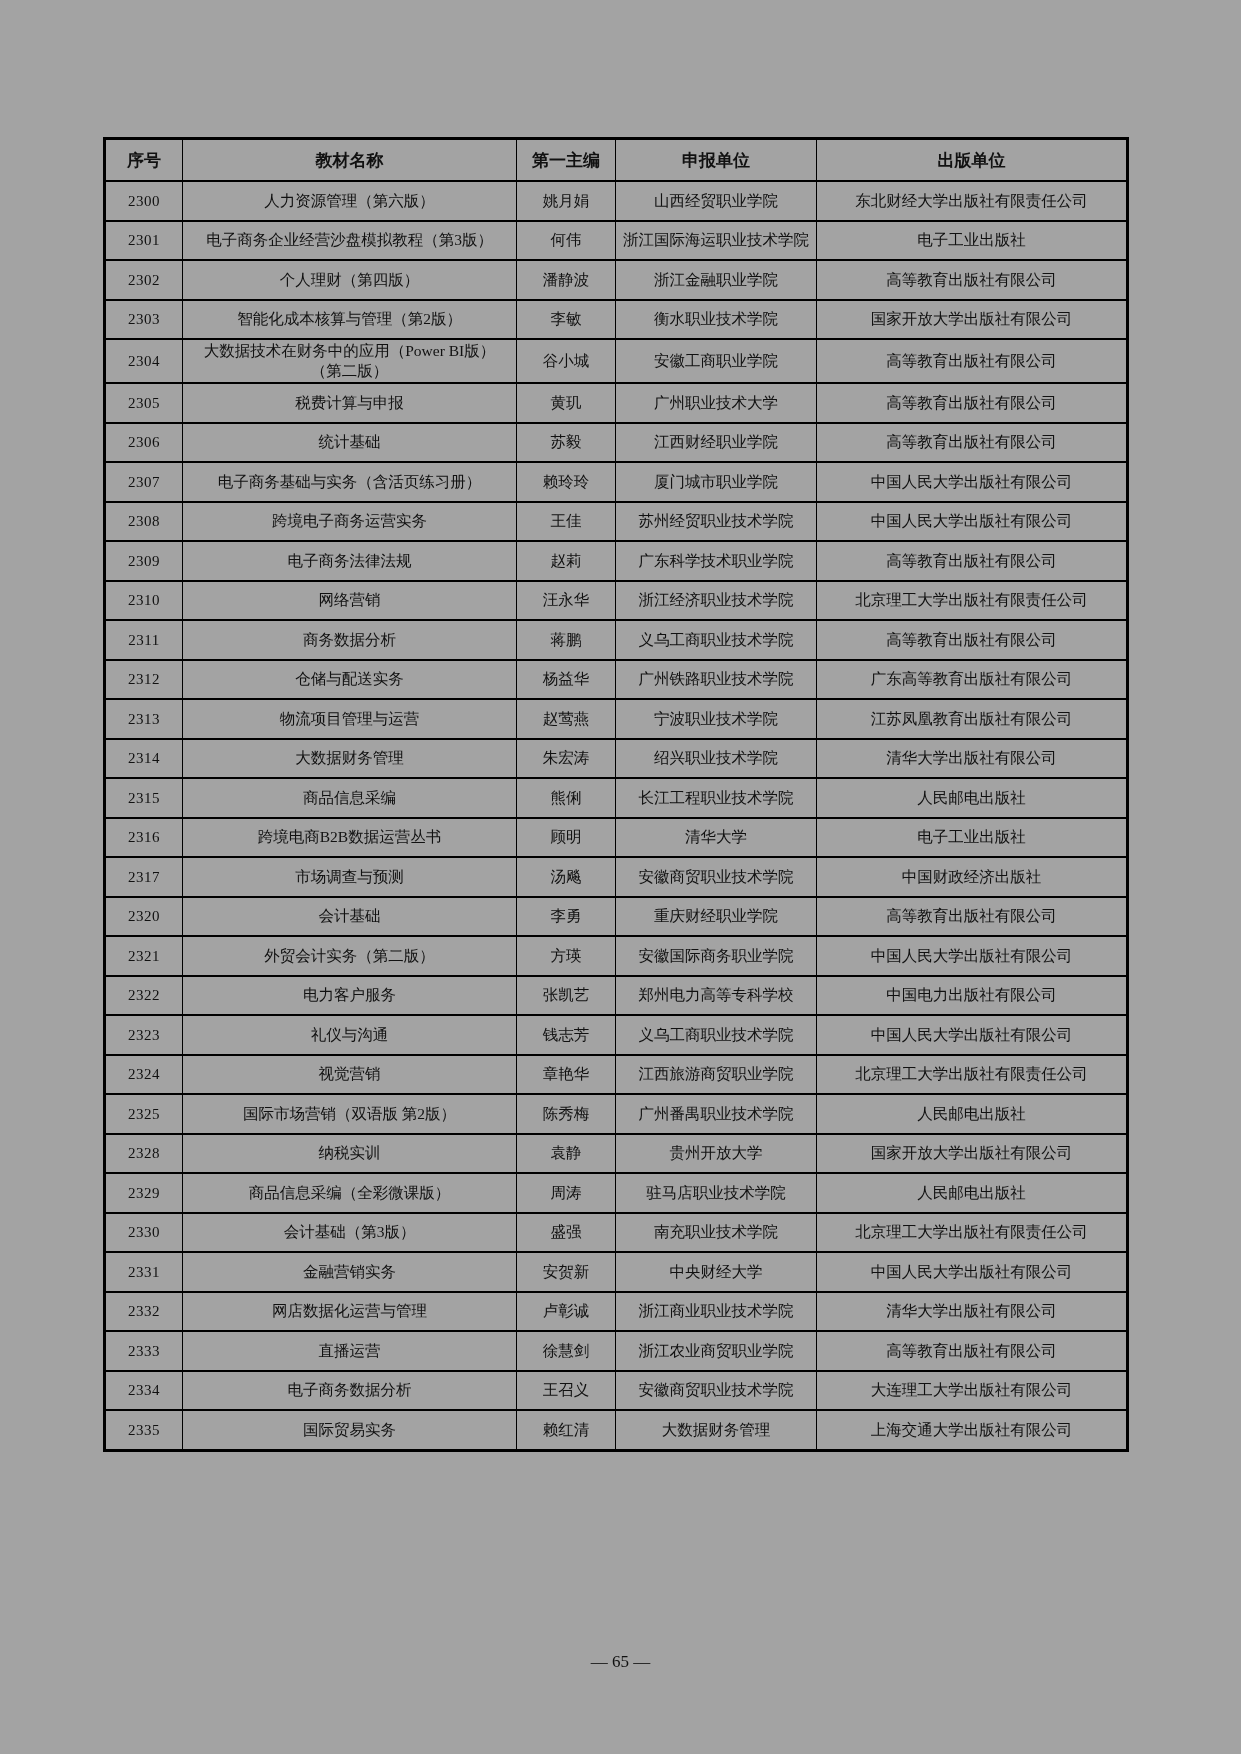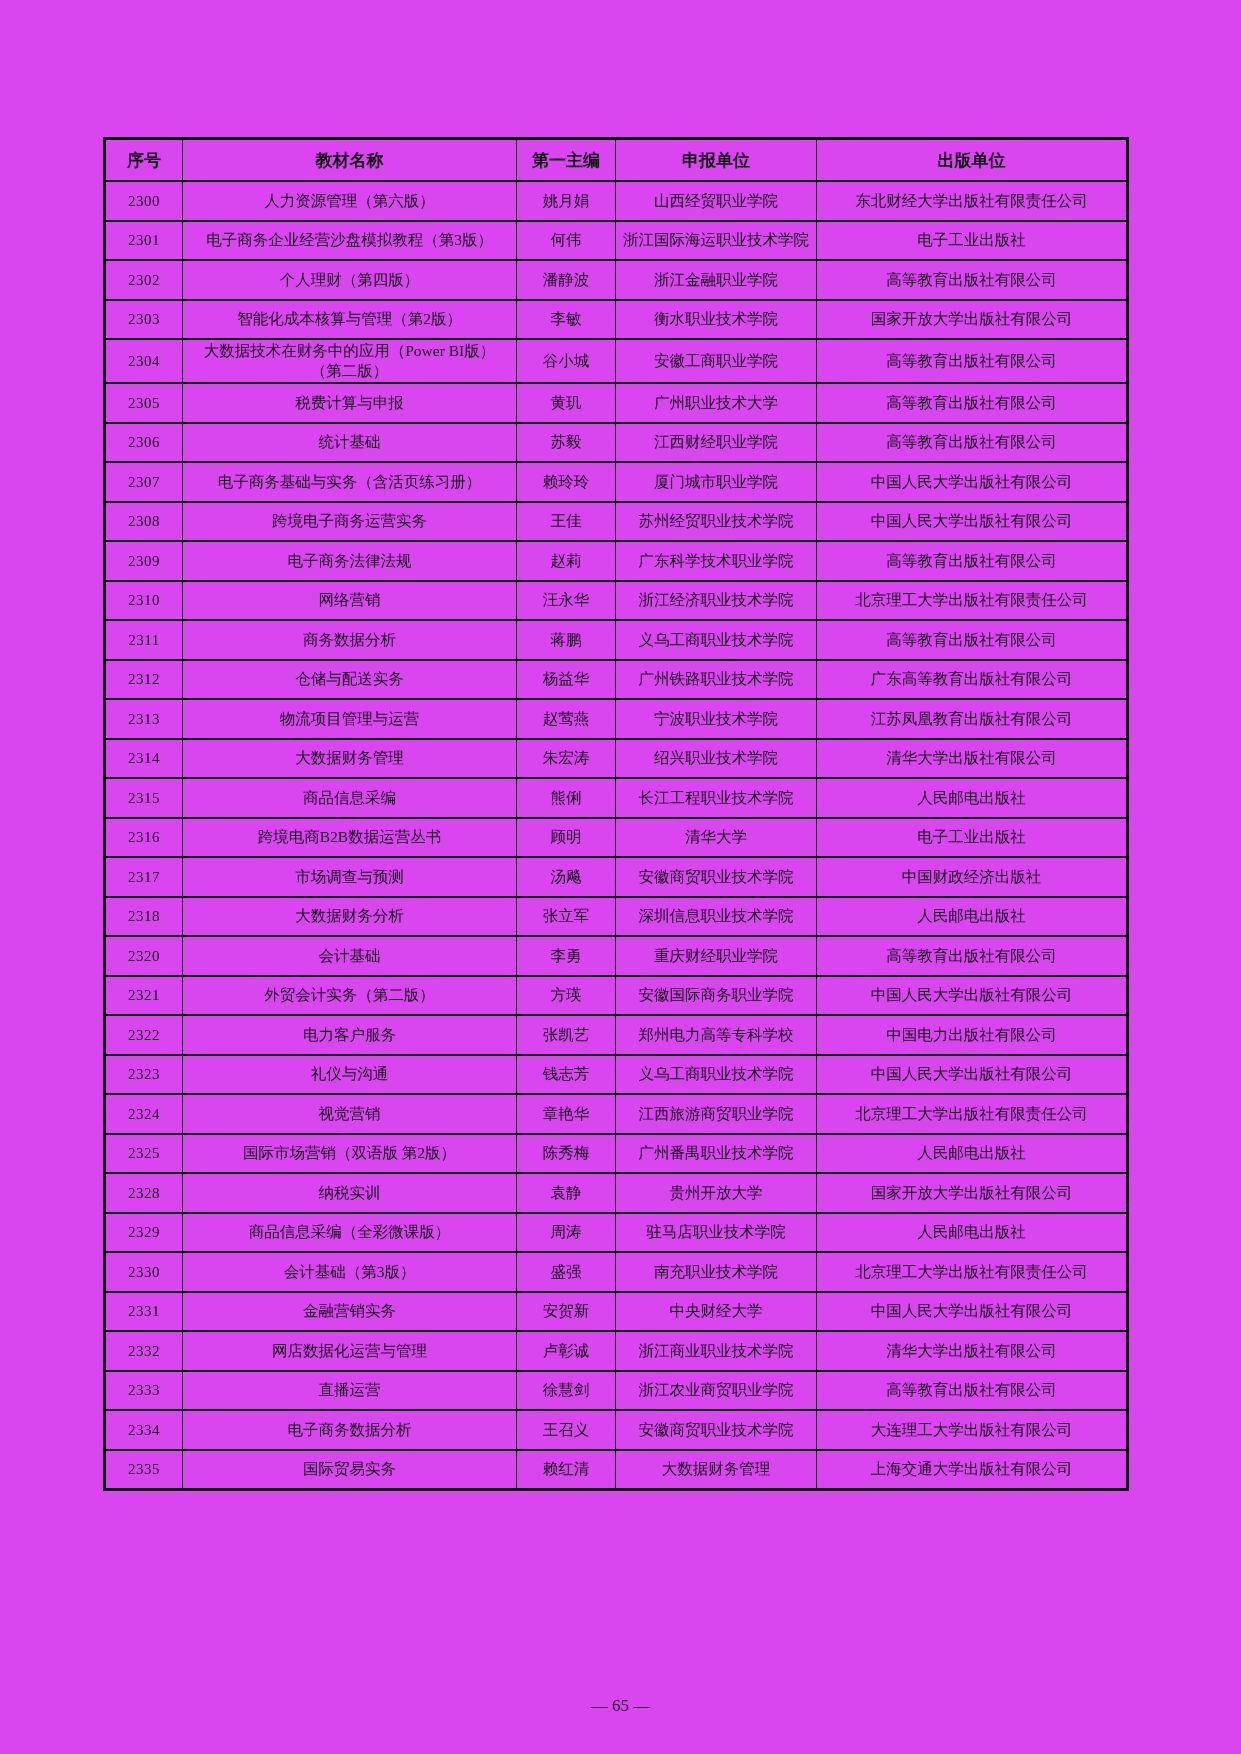--- a/index.html
+++ b/index.html
@@ -10,21 +10,21 @@
   body {
     width: 1241px;
     height: 1754px;
     position: relative;
     font-family: "Liberation Serif", serif;
     color: #111111;
   }
   .page {
     position: absolute;
     inset: 0;
-    background: #d946ef;
+    background: #a3a3a3;
   }
   table.booklist {
     position: absolute;
     left: 103px;
     top: 137px;
     width: 1023px;
     border-collapse: collapse;
     table-layout: fixed;
     border: 3px solid #000000;
   }
@@ -65,21 +65,20 @@
   }
   .page-number {
     position: absolute;
     top: 1652px;
     left: 0;
     width: 100%;
     text-align: center;
     font-family: "Liberation Serif", serif;
     font-size: 17px;
     color: #111111;
-    margin-top: 44px;
   }
 </style>
 </head>
 <body>
 
 <div class="page">
 
   <table class="booklist">
     <colgroup>
       <col class="c0">
@@ -218,27 +217,20 @@
           <td class="c4">电子工业出版社</td>
         </tr>
         <tr>
           <td class="c0">2317</td>
           <td class="c1">市场调查与预测</td>
           <td class="c2">汤飚</td>
           <td class="c3">安徽商贸职业技术学院</td>
           <td class="c4">中国财政经济出版社</td>
         </tr>
         <tr>
-          <td class="c0">2318</td>
-          <td class="c1">大数据财务分析</td>
-          <td class="c2">张立军</td>
-          <td class="c3">深圳信息职业技术学院</td>
-          <td class="c4">人民邮电出版社</td>
-        </tr>
-        <tr>
           <td class="c0">2320</td>
           <td class="c1">会计基础</td>
           <td class="c2">李勇</td>
           <td class="c3">重庆财经职业学院</td>
           <td class="c4">高等教育出版社有限公司</td>
         </tr>
         <tr>
           <td class="c0">2321</td>
           <td class="c1">外贸会计实务（第二版）</td>
           <td class="c2">方瑛</td>

